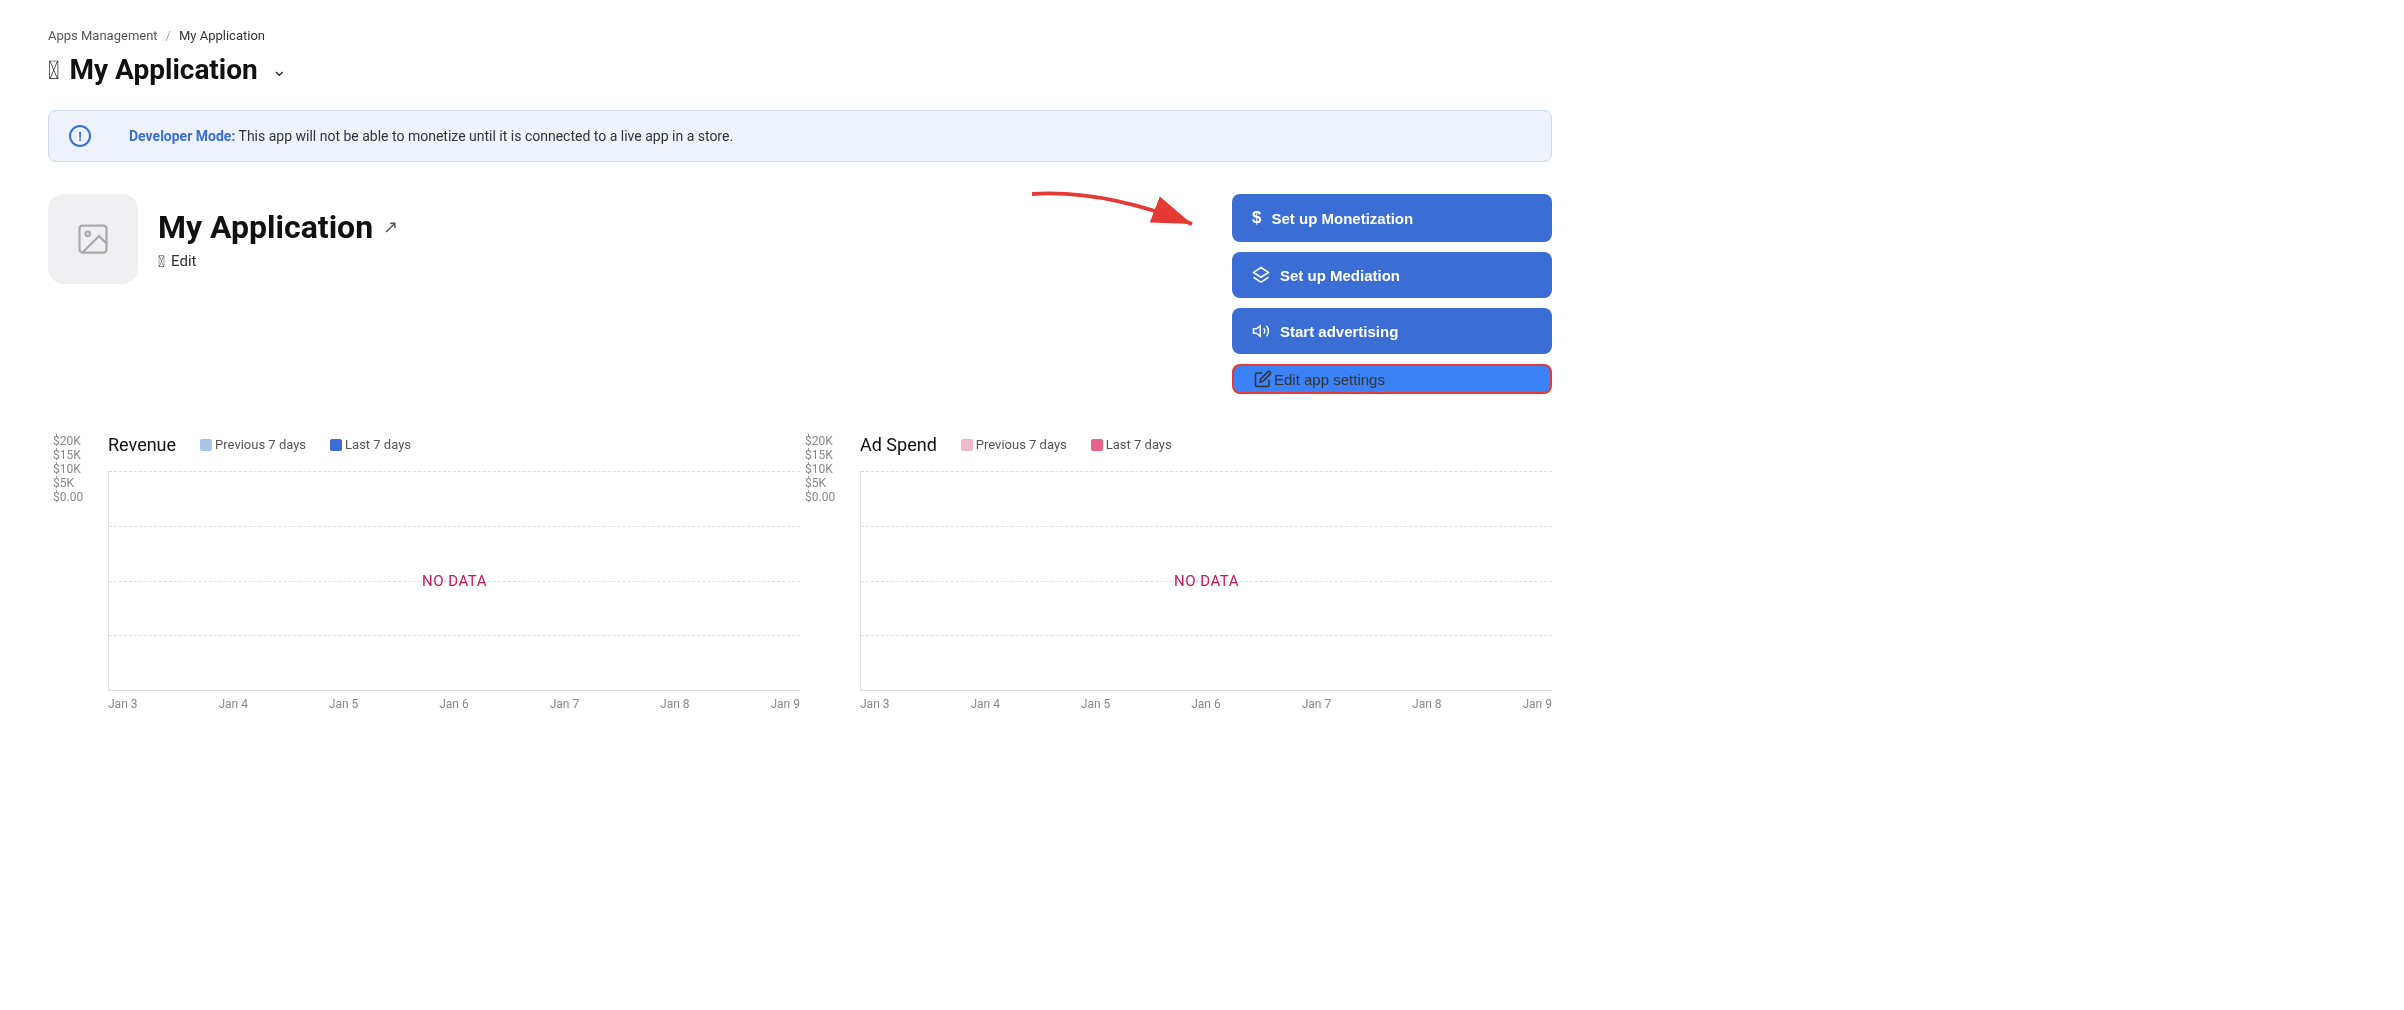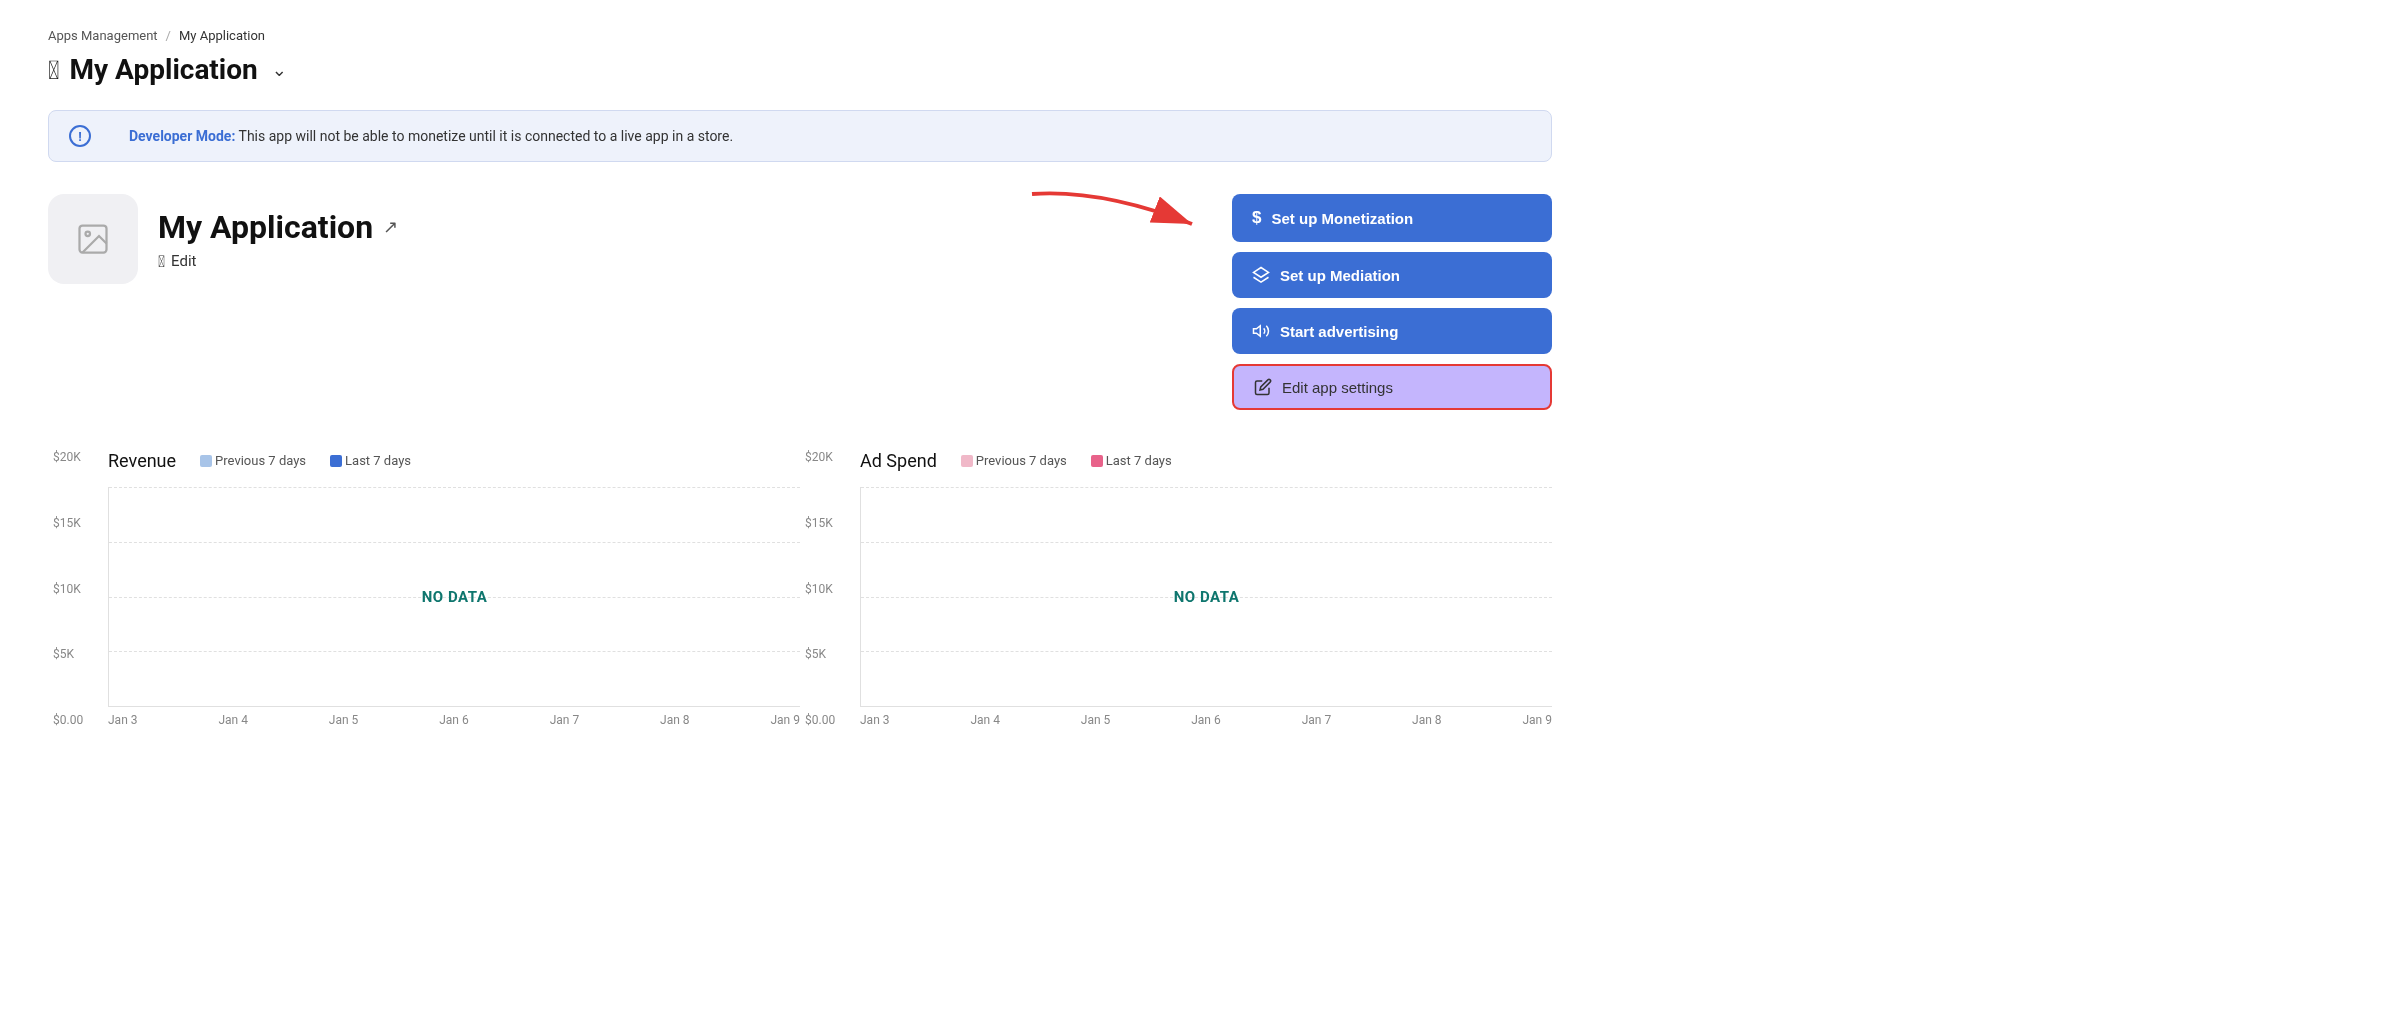--- a/index.html
+++ b/index.html
@@ -165,31 +165,31 @@
       padding: 14px 20px;
       font-size: 15px;
       font-weight: 600;
       cursor: pointer;
       display: flex;
       align-items: center;
       gap: 10px;
       text-align: left;
     }
     .btn-outline {
-      background: #c4b5fd;
+      background: #3b82f6;
       color: #333;
       border: 2px solid #e0e0e0;
       border-radius: 8px;
-      padding: 12px 20px;
+      padding: 4px 20px;
       font-size: 15px;
       font-weight: 500;
       cursor: pointer;
       display: flex;
       align-items: center;
-      gap: 10px;
+      gap: 2px;
       text-align: left;
       position: relative;
     }
     .btn-outline-highlighted {
       border: 2.5px solid #e53935;
     }
 
     .btn-icon {
       font-size: 17px;
       display: flex;
@@ -237,42 +237,42 @@
       border-bottom: 1px solid #e0e0e0;
     }
 
     .y-labels {
       position: absolute;
       left: -55px;
       top: 0;
       height: 100%;
       display: flex;
       flex-direction: column;
-      justify-content: space-between;
+      justify-content: flex-start;
       font-size: 12px;
       color: #888;
     }
 
     .x-labels {
       display: flex;
       justify-content: space-between;
       padding: 6px 0 0 0;
       font-size: 12px;
       color: #888;
       gap: 6px;
     }
 
     .no-data-label {
       position: absolute;
       top: 50%;
       left: 50%;
       transform: translate(-50%, -50%);
       font-size: 15px;
-      font-weight: 700;
-      color: #0f766e;
+      font-weight: 400;
+      color: #be185d;
       letter-spacing: 0.5px;
     }
 
     
     .grid-lines {
       position: absolute;
       width: 100%;
       height: 100%;
       top: 0;
       left: 0;

